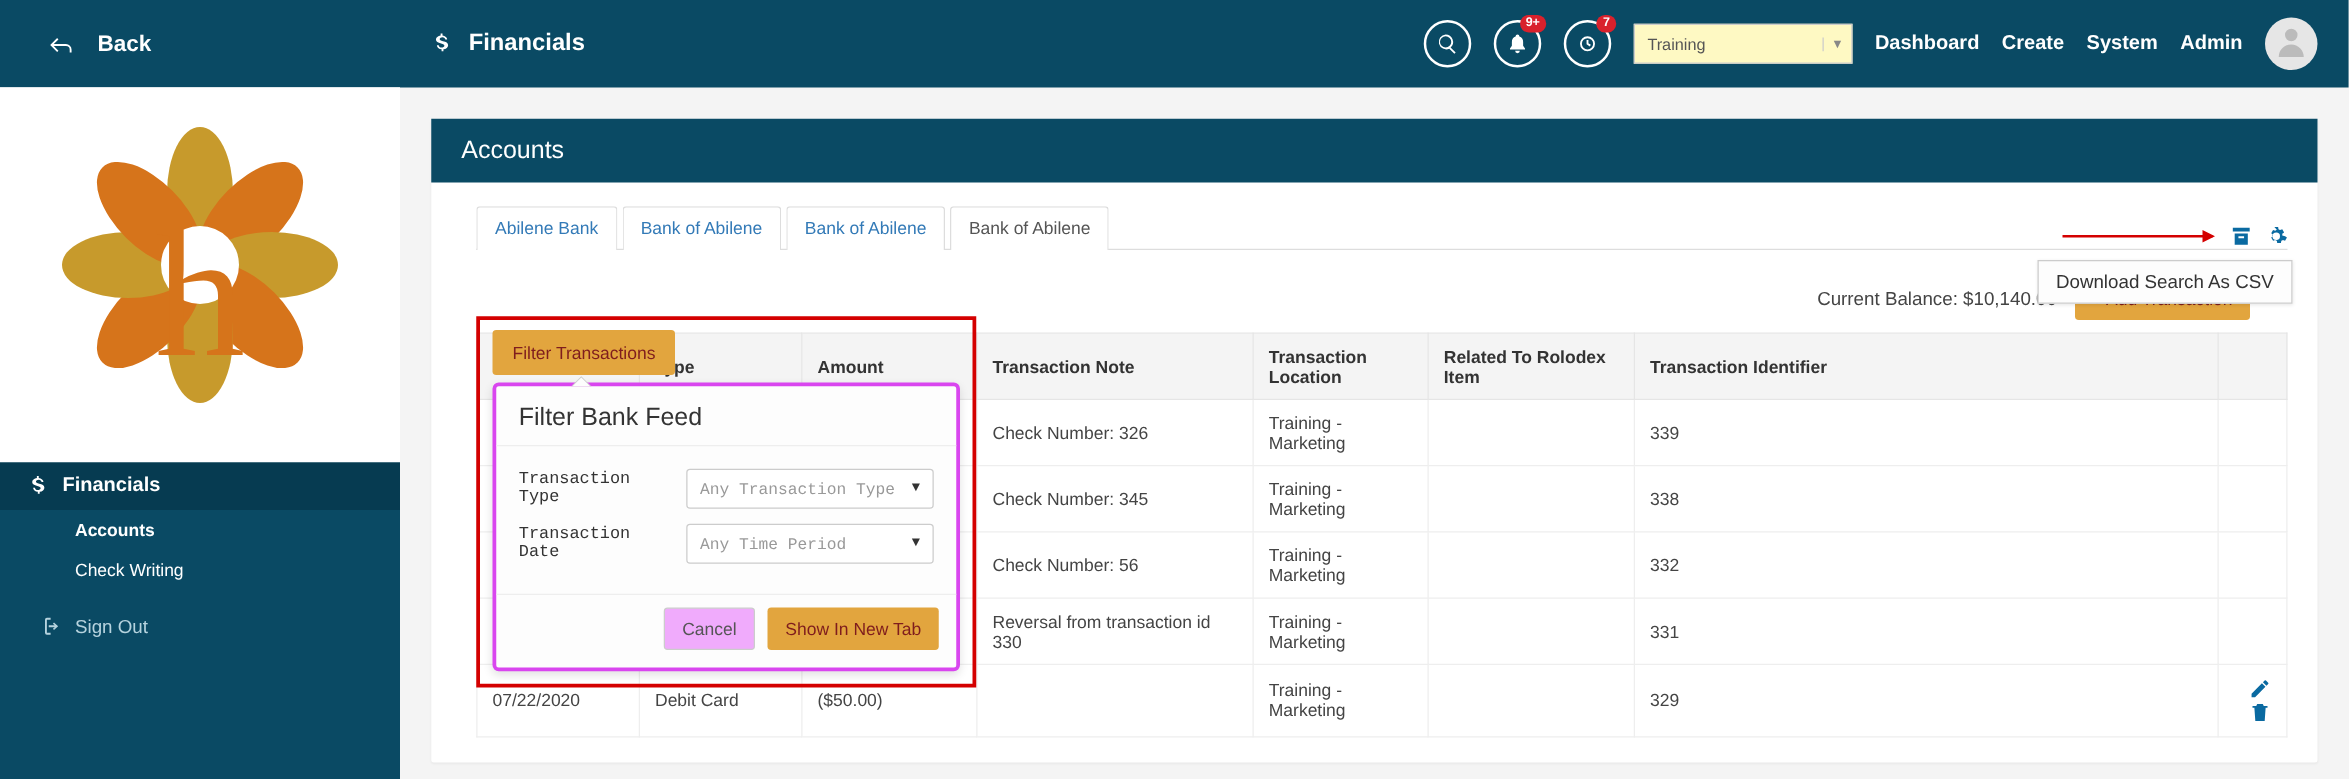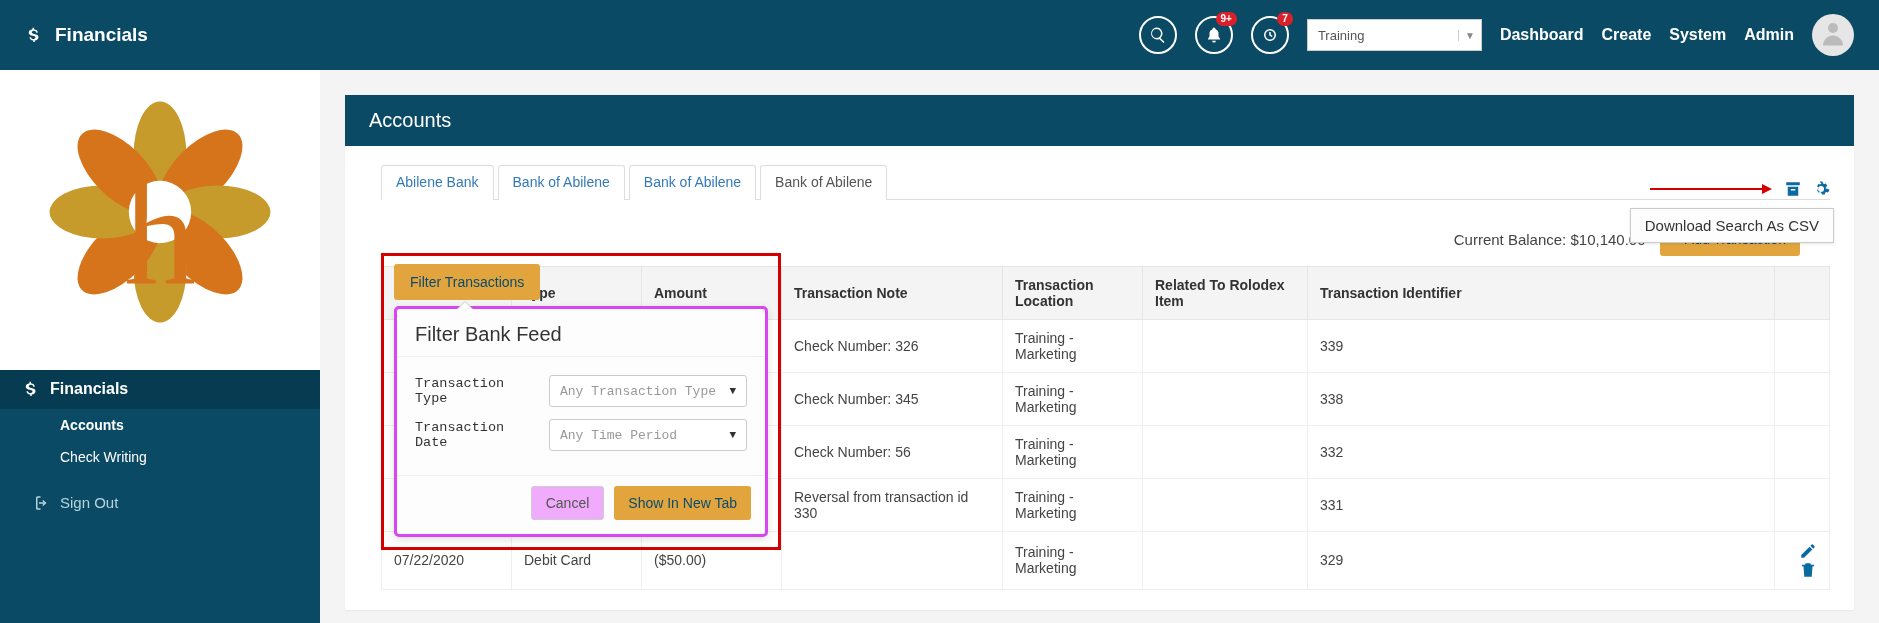--- a/index.html
+++ b/index.html
@@ -21,21 +21,21 @@
   .circ-btn {
     width: 38px; height: 38px; border: 2px solid #fff; border-radius: 50%;
     display: flex; align-items: center; justify-content: center; position: relative; cursor: pointer;
     color: #fff;
   }
   .badge {
     position: absolute; top: -6px; right: -6px; background: #d9212c; color: #fff;
     font-size: 10px; font-weight: 700; border-radius: 10px; padding: 1px 5px; line-height: 1.2;
   }
   .org-select {
-    background: #ffffff; color: #555; height: 32px; width: 175px; border: 1px solid #ccc;
+    background: #fef9c3; color: #555; height: 32px; width: 175px; border: 1px solid #ccc;
     display: flex; align-items: center; justify-content: space-between; padding: 0 6px 0 10px;
     font-size: 13px; cursor: pointer;
   }
   .org-select .caret-box {
     border-left: 1px solid #ccc; padding-left: 6px; color: #888; font-size: 10px;
   }
   .nav-link { color: #fff; font-weight: 600; font-size: 16px; cursor: pointer; }
   .avatar {
     width: 42px; height: 42px; border-radius: 50%; background: #e6e6e6;
     display: flex; align-items: center; justify-content: center; color: #999; cursor: pointer;
@@ -88,21 +88,21 @@
   .tooltip-csv {
     position: absolute; top: 30px; right: -4px; background: #fdfdfd; border: 1px solid #ccc;
     padding: 8px 14px; font-size: 15px; color: #333; white-space: nowrap; z-index: 20;
     box-shadow: 0 1px 3px rgba(0,0,0,.1);
   }
   .balance-row {
     display: flex; justify-content: flex-end; align-items: center; gap: 14px;
     padding: 22px 30px 10px; font-size: 15px; color: #444;
   }
   .btn-orange {
-    background: #e2a53e; color: #0c4a6e; border: none; padding: 9px 14px; font-size: 14px;
+    background: #e2a53e; color: #7f1d1d; border: none; padding: 9px 14px; font-size: 14px;
     border-radius: 3px; cursor: pointer;
   }
   .btn-orange.big { padding: 10px 16px; }
   
   .filter-wrap {
     position: absolute; left: 36px; top: 53px; z-index: 10;
     border: 3px solid #d40000; padding: 8px 10px 10px; width: 400px; background: transparent;
   }
   .popover {
     margin-top: 6px; background: #fdfdfd; border: 3px solid #d946ef; border-radius: 5px; position: relative;
@@ -149,20 +149,28 @@
   .col-act { width: 55px; }
   .icon-svg { width: 18px; height: 18px; display: inline-block; vertical-align: middle; }
 
   
   .logo-svg { width: 240px; height: 240px; }
 </style>
 </head>
 <body>
 
 <div class="topbar">
+  <div class="topbar-left">
+    <span class="back-arrow">
+      <svg class="icon-svg" viewBox="0 0 24 24" fill="currentColor">
+          <path d="M9 14l-5-5h13a6 6 0 016 6v3h-2v-3a4 4 0 00-4-4H4l5 5-1.4 1.4L.2 10 7.6 2.6 9 4l-5 5z" transform="translate(0 2)"></path>
+        </svg>
+    </span>
+    <span class="back-text">Back</span>
+  </div>
   <div class="topbar-right">
     <div class="module-title">
       <span>
         <svg class="icon-svg" viewBox="0 0 24 24" fill="currentColor">
             <path d="M12 1v2.1c2.8.4 5 2.1 5 4.4h-2c0-1.3-1.5-2.5-3-2.5s-3 .9-3 2 1 1.7 3.5 2.3C15.8 10.1 18 11 18 13.5c0 2.3-2.2 4-5 4.4V20h-2v-2.1c-2.8-.4-5-2.1-5-4.4h2c0 1.3 1.5 2.5 3 2.5s3-.9 3-2-1-1.7-3.5-2.3C7.2 10.9 5 10 5 7.5 5 5.2 7.2 3.5 10 3.1V1h2z"></path>
           </svg>
       </span>
       <span>Financials</span>
     </div>
     <div class="topbar-actions">

